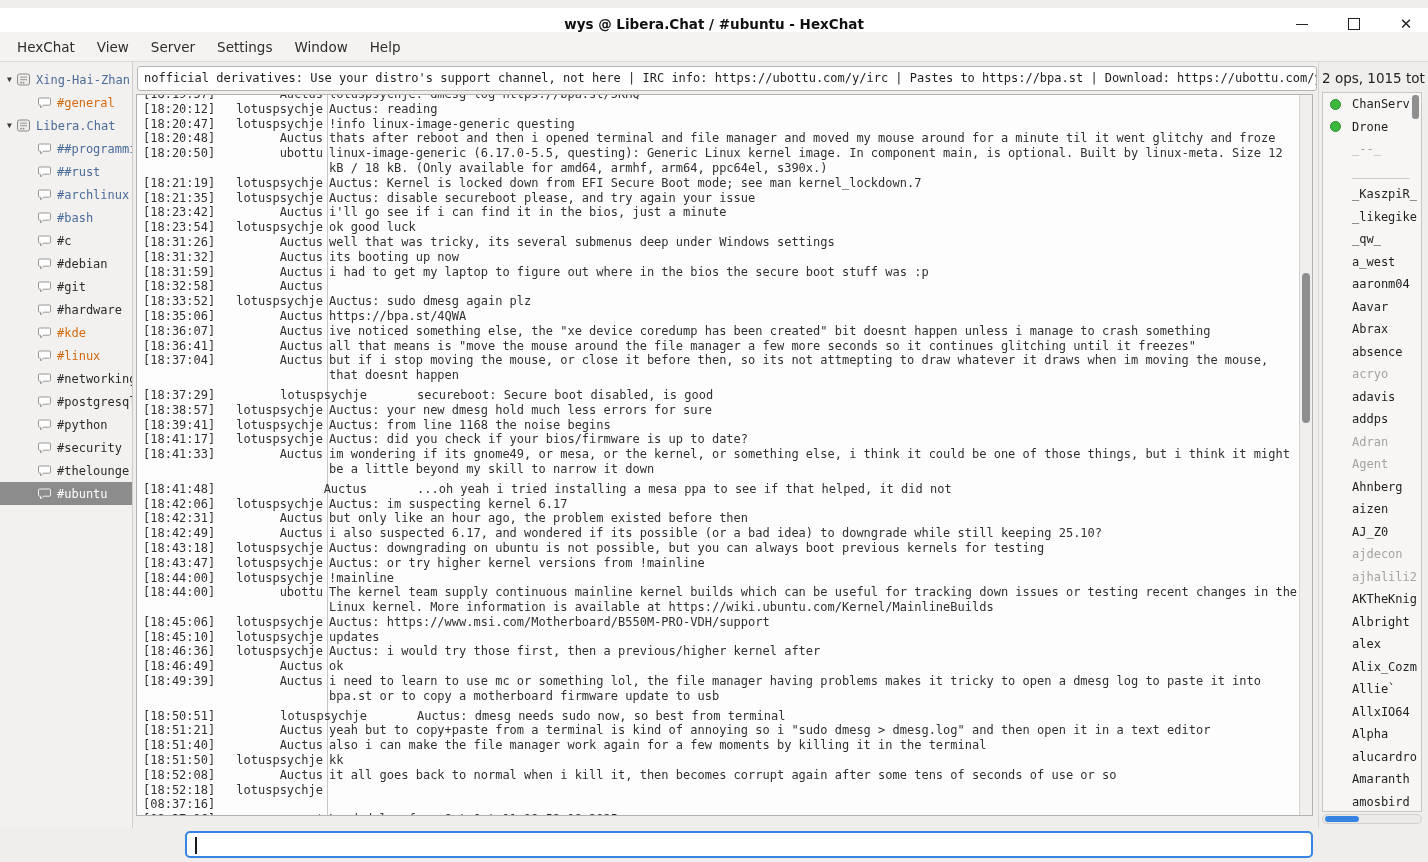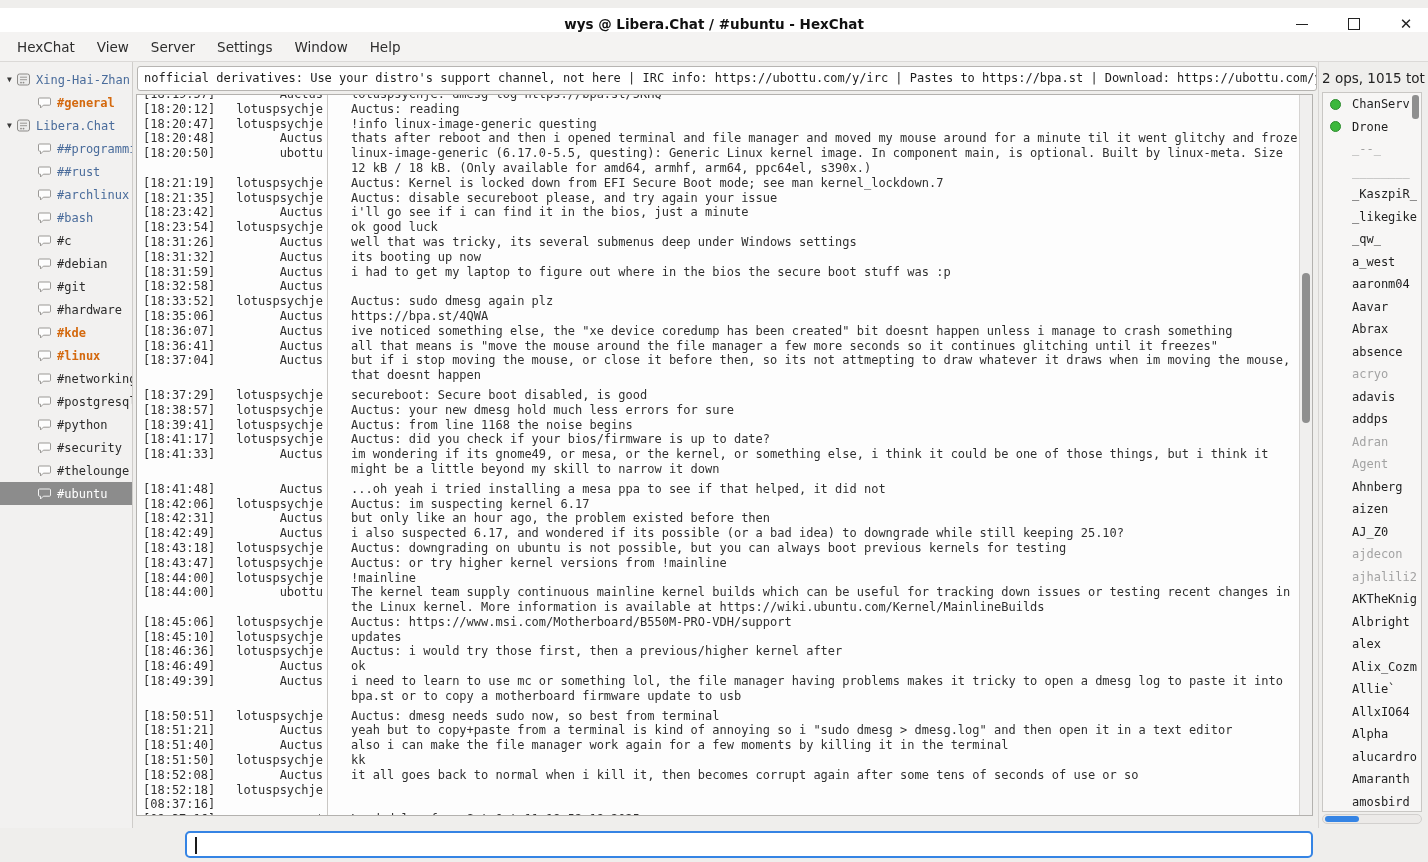--- a/index.html
+++ b/index.html
@@ -25,43 +25,43 @@
   .sidebar { position:absolute; left:0; top:62px; width:133px; height:766px; background:#f2f1f0;
     border-right:1px solid #cfcdca; overflow:hidden; }
   .tree-row { height:23px; display:flex; align-items:center; white-space:nowrap; overflow:hidden;
     font-family:"DejaVu Sans Mono", monospace; font-size:12px; position:relative; }
   .tree-row.server { padding-left:3px; }
   .tree-row.channel { padding-left:36px; }
   .expander { width:13px; font-size:8px; color:#3a3a3a; flex:0 0 13px; text-align:center; }
   .tree-icon { flex:0 0 auto; margin-right:5px; display:inline-flex; }
   .tree-label { overflow:hidden; white-space:nowrap; }
   .tree-row[data-state="new-data"]  .tree-label { color:var(--tab-new-data); }
-  .tree-row[data-state="highlight"] .tree-label { color:var(--tab-highlight);font-weight:bold; }
+  .tree-row[data-state="highlight"] .tree-label { color:var(--tab-highlight); }
   .tree-row[data-state="normal"]    .tree-label { color:var(--tab-normal); }
   .tree-row.server .tree-label { color:var(--tab-new-data); }
   .tree-row[data-state="selected"] { background:var(--selected-bg); }
   .tree-row[data-state="selected"] .tree-label { color:var(--selected-fg); }
 
   
   .topicbar { position:absolute; left:137px; top:66px; width:1180px; height:25px; background:#fff;
     border:1px solid #b6b4b1; border-radius:3px; overflow:hidden; }
   .topic-text { display:block; padding:4px 6px; font-family:"DejaVu Sans Mono", monospace;
     font-size:12px; color:#1d1d1d; white-space:nowrap; }
 
   
   .chatbox { position:absolute; left:136px; top:94px; width:1177px; height:722px; background:#fdfdfd;
     border:1px solid #b3b1ae; overflow:hidden; }
   .chat-log { position:absolute; left:0; right:13px; top:-8px; }
   .chat-sep { position:absolute; left:190px; top:0; width:1px; height:2000px; background:#c9c7c4; }
   .msg-row { display:grid; grid-template-columns:78px 112px 1fr; font-family:"DejaVu Sans Mono", monospace;
     font-size:12px; line-height:14.8px; color:var(--text); }
-  .msg-row.gap { margin-top:5px; }
+  .msg-row.gap { margin-top:5px;gap:44px; }
   .msg-time { padding-left:6px; white-space:nowrap; }
   .msg-nick { text-align:right; padding-right:4px; white-space:nowrap; }
-  .msg-text { padding-left:24px; word-wrap:break-word; }
+  .msg-text { padding-left:2px; word-wrap:break-word; }
   .chat-vscroll { position:absolute; right:0; top:0; width:13px; height:720px; background:#f0efee;
     border-left:1px solid #d6d4d2; }
   .chat-vthumb { position:absolute; left:2px; width:8px; border-radius:4px; background:#8f8f8f; }
 
   
   .splitter { position:absolute; left:1318px; top:62px; width:1px; height:766px; background:#d8d6d4; }
   .user-count { position:absolute; left:1322px; top:66px; width:104px; height:25px; font-size:13.5px;
     color:#222; line-height:25px; white-space:nowrap; overflow:hidden; }
   .userbox { position:absolute; left:1322px; top:92px; width:100px; height:720px; background:#f7f6f5;
     border:1px solid #c9c7c4; overflow:hidden; }

